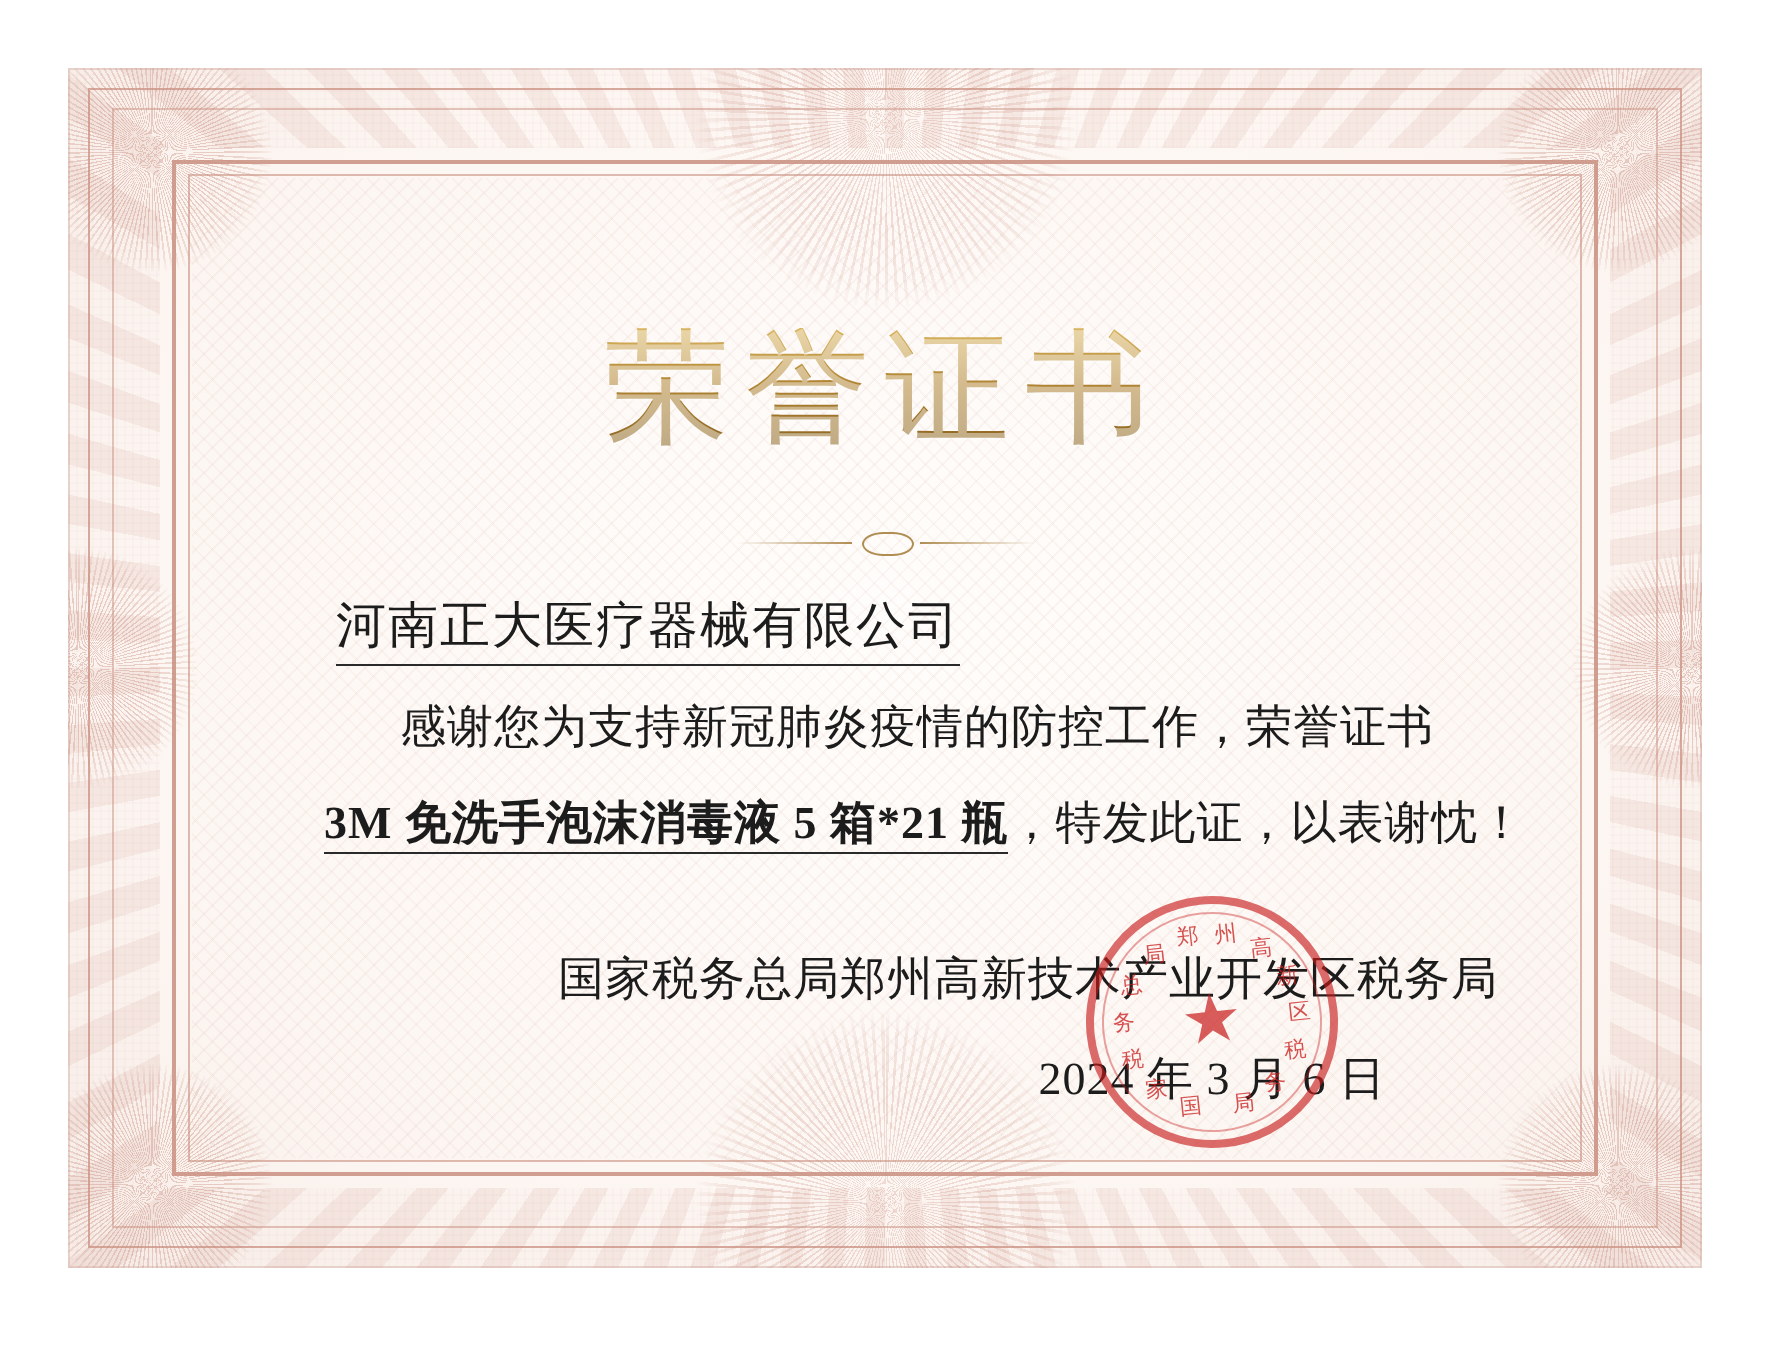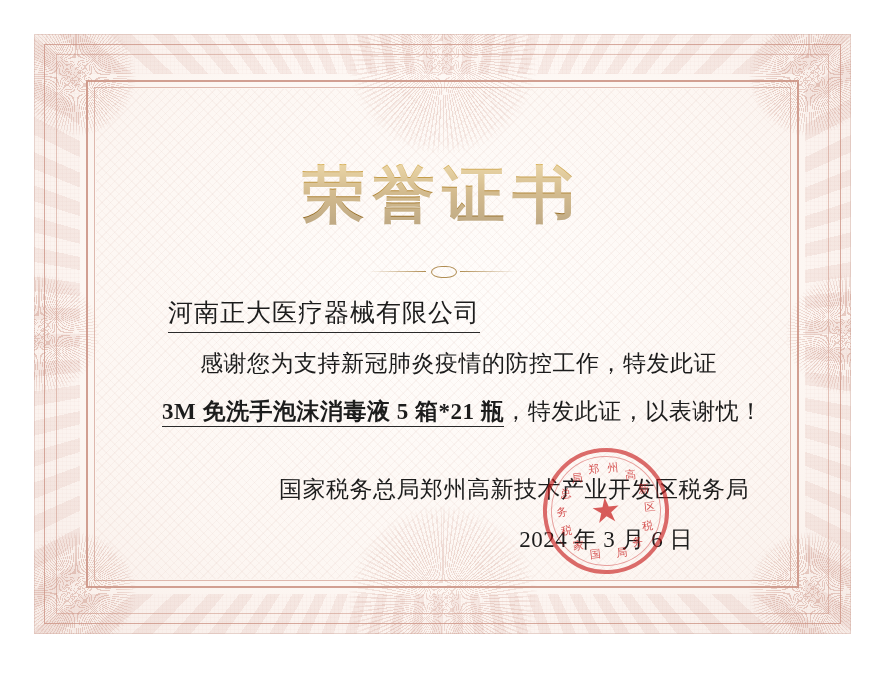--- a/index.html
+++ b/index.html
@@ -101,21 +101,21 @@
     left: 70px; top: 62px; right: 70px; bottom: 62px;
   }
 
   .title {
     position: absolute;
     left: 0; right: 0;
     top: 68px;
     text-align: center;
     font-family: "Liberation Serif", serif;
     font-size: 62px;
-    font-weight: bold;
+    font-weight: normal;
     letter-spacing: 8px;
     line-height: 1;
     color: #a8802f;
     background: linear-gradient(180deg, #d9b45f 0%, #b08433 45%, #8a6320 100%);
     -webkit-background-clip: text;
     background-clip: text;
     -webkit-text-fill-color: transparent;
     text-shadow: 0 1px 0 rgba(255,255,255,.45);
   }
 
@@ -305,21 +305,21 @@
 
 
       <div class="sub-divider">
         <div class="line"></div>
         <div class="diamond"></div>
         <div class="line right"></div>
       </div>
 
       <div class="recipient">河南正大医疗器械有限公司</div>
 
-      <div class="body-line-1">感谢您为支持新冠肺炎疫情的防控工作，特发此证</div>
+      <div class="body-line-1">感谢您为支持新冠肺炎疫情的防控工作，荣誉证书</div>
 
       <div class="body-line-2">
         <span class="donation">3M 免洗手泡沫消毒液 5 箱*21 瓶</span><span>，特发此证，以表谢忱！</span>
       </div>
 
       <div class="issuer">国家税务总局郑州高新技术产业开发区税务局</div>
 
       <div class="date">2024 年 3 月 6 日</div>
 
       <div class="seal">

